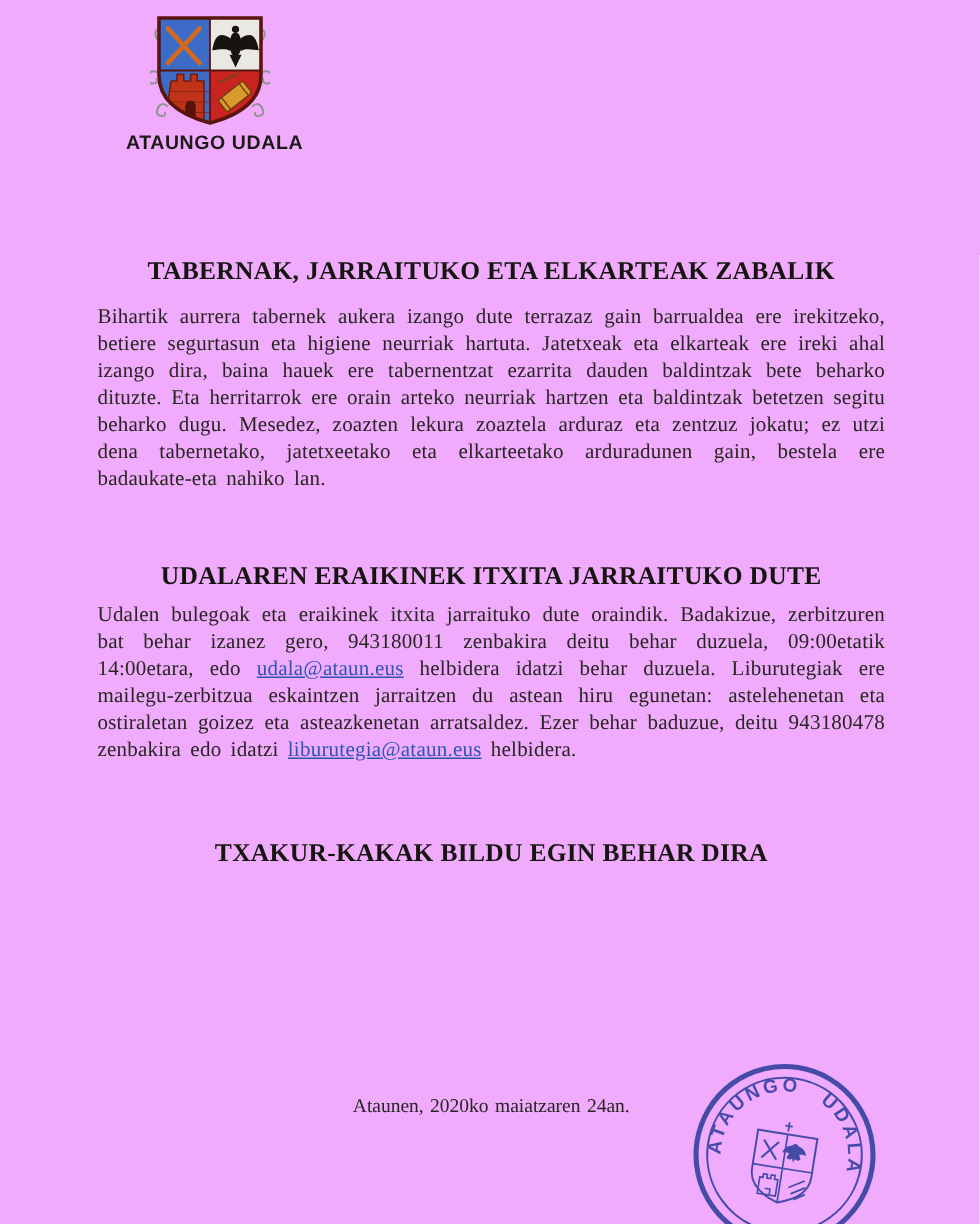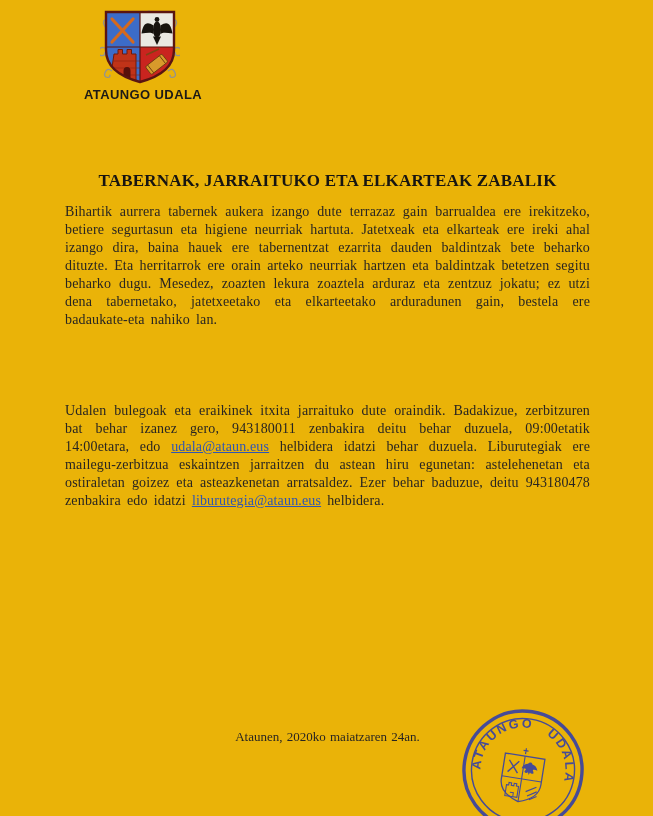--- a/index.html
+++ b/index.html
@@ -1,20 +1,20 @@
 <!DOCTYPE html>
 <html><head>
 <meta charset="utf-8">
 <style>
   html,body{margin:0;padding:0;background:#e8e8e8;}
   .page{
     position:relative;
     width:653px;height:816px;
     margin:0 auto;
-    background:#eab308;
+    background:#f0abfc;
     overflow:hidden;
     font-family:"Liberation Serif","DejaVu Serif",serif;
     color:#262320;
   }
   .logo-arms{position:absolute;left:100px;top:8px;width:80px;height:80px;}
   .org-label{
     position:absolute;left:83px;top:87px;width:120px;
     text-align:center;
     font-family:"Liberation Sans","DejaVu Sans",sans-serif;
     font-weight:700;font-size:13px;letter-spacing:.4px;color:#1d1a17;
@@ -100,22 +100,24 @@
       <path d="M6,4 H74 V42 Q74,65 40,74 Q6,65 6,42 Z" fill="none" stroke="#5a1511" stroke-width="2.4"></path>
       <line x1="40" y1="4" x2="40" y2="74" stroke="#5a1511" stroke-width="1.2"></line>
       <line x1="6" y1="39" x2="74" y2="39" stroke="#5a1511" stroke-width="1.2"></line>
     </svg>
   </div>
   <div class="org-label">ATAUNGO UDALA</div>
 
   <div class="content-block sec-heading" style="top:171px;">TABERNAK, JARRAITUKO ETA ELKARTEAK ZABALIK</div>
   <div class="content-block body-par" style="top:203px;">Bihartik aurrera tabernek aukera izango dute terrazaz gain barrualdea ere irekitzeko, betiere segurtasun eta higiene neurriak hartuta. Jatetxeak eta elkarteak ere ireki ahal izango dira, baina hauek ere tabernentzat ezarrita dauden baldintzak bete beharko dituzte. Eta herritarrok ere orain arteko neurriak hartzen eta baldintzak betetzen segitu beharko dugu. Mesedez, zoazten lekura zoaztela arduraz eta zentzuz jokatu; ez utzi dena tabernetako, jatetxeetako eta elkarteetako arduradunen gain, bestela ere badaukate-eta nahiko lan.</div>
 
+  <div class="content-block sec-heading" style="top:374px;">UDALAREN ERAIKINEK ITXITA JARRAITUKO DUTE</div>
   <div class="content-block body-par" style="top:402px;"><span>Udalen bulegoak eta eraikinek itxita jarraituko dute oraindik. Badakizue, zerbitzuren bat behar izanez gero, 943180011 zenbakira deitu behar duzuela, 09:00etatik 14:00etara, edo </span><a class="email-link">udala@ataun.eus</a><span> helbidera idatzi behar duzuela. Liburutegiak ere mailegu-zerbitzua eskaintzen jarraitzen du astean hiru egunetan: astelehenetan eta ostiraletan goizez eta asteazkenetan arratsaldez. Ezer behar baduzue, deitu 943180478 zenbakira edo idatzi </span><a class="email-link">liburutegia@ataun.eus</a><span> helbidera.</span></div>
 
+  <div class="content-block sec-heading" style="top:559px;">TXAKUR-KAKAK BILDU EGIN BEHAR DIRA</div>
 
   <div class="content-block dateline" style="top:729px;">Ataunen, 2020ko maiatzaren 24an.</div>
 
   <div class="stamp">
     <svg width="142" height="142" viewBox="0 0 142 142">
       <g transform="rotate(9 71 71)" stroke="#3a44a2" fill="none">
         <circle cx="71" cy="71" r="59" stroke-width="3.4"></circle>
         <circle cx="71" cy="71" r="51.5" stroke-width="1.4"></circle>
         <path id="stampArc" d="M37.5,97.2 A42.5,42.5 0 1 1 104.5,97.2" stroke="none"></path>
         <text font-family="Liberation Sans, DejaVu Sans, sans-serif" font-size="12.5" font-weight="700" fill="#3a44a2" stroke="none" letter-spacing="2.2" word-spacing="9">

